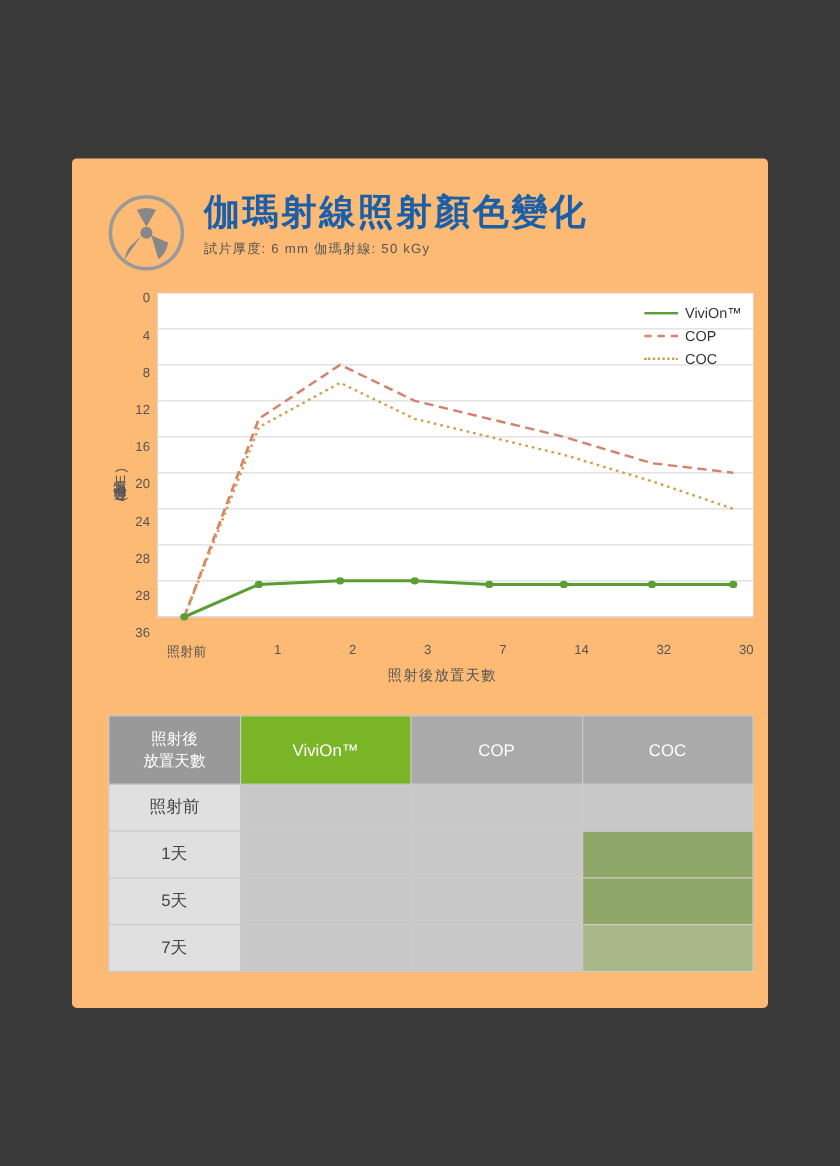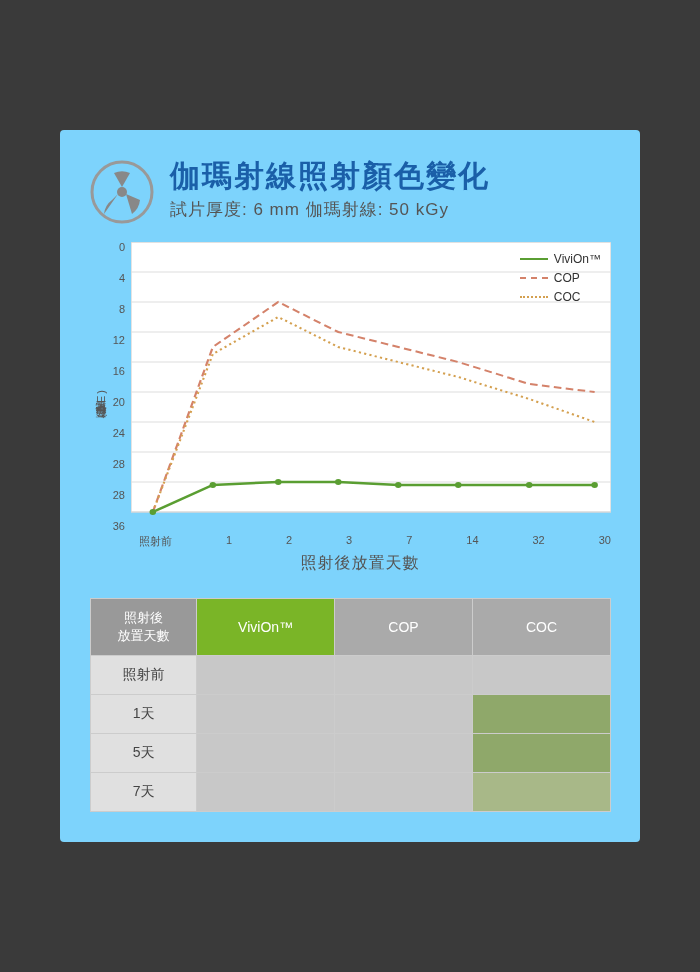--- a/index.html
+++ b/index.html
@@ -8,23 +8,23 @@
       height: 972px;
       background: #3a3a3a;
       font-family: 'Arial', sans-serif;
       overflow: hidden;
       display: flex;
       justify-content: center;
       align-items: center;
     }
     .card {
       width: 580px;
-      background: #7dd3fc;
+      background: #fdba74;
       border-radius: 4px;
-      padding: 28px 29px 30px 30px;
+      padding: 28px 12px 30px 30px;
     }
     .header {
       display: flex;
       align-items: flex-start;
       margin-bottom: 18px;
       gap: 16px;
     }
     .radiation-icon {
       width: 64px;
       height: 64px;
@@ -36,21 +36,21 @@
       flex-direction: column;
     }
     .main-title {
       font-size: 30px;
       font-weight: bold;
       color: #1a5fa8;
       line-height: 1.2;
       letter-spacing: 2px;
     }
     .subtitle {
-      font-size: 17px;
+      font-size: 11px;
       color: #555;
       margin-top: 4px;
       letter-spacing: 1px;
     }
 
     
     .chart-wrapper {
       display: flex;
       align-items: stretch;
       margin-bottom: 6px;
@@ -115,21 +115,21 @@
     }
     .x-axis-labels {
       display: flex;
       margin-left: 28px;
       font-size: 11px;
       color: #555;
       margin-top: 2px;
     }
     .x-axis-title {
       text-align: center;
-      font-size: 16px;
+      font-size: 12px;
       color: #555;
       margin-top: 4px;
       letter-spacing: 1px;
     }
 
     
     .table-section {
       margin-top: 24px;
       border-radius: 18px;
     }

